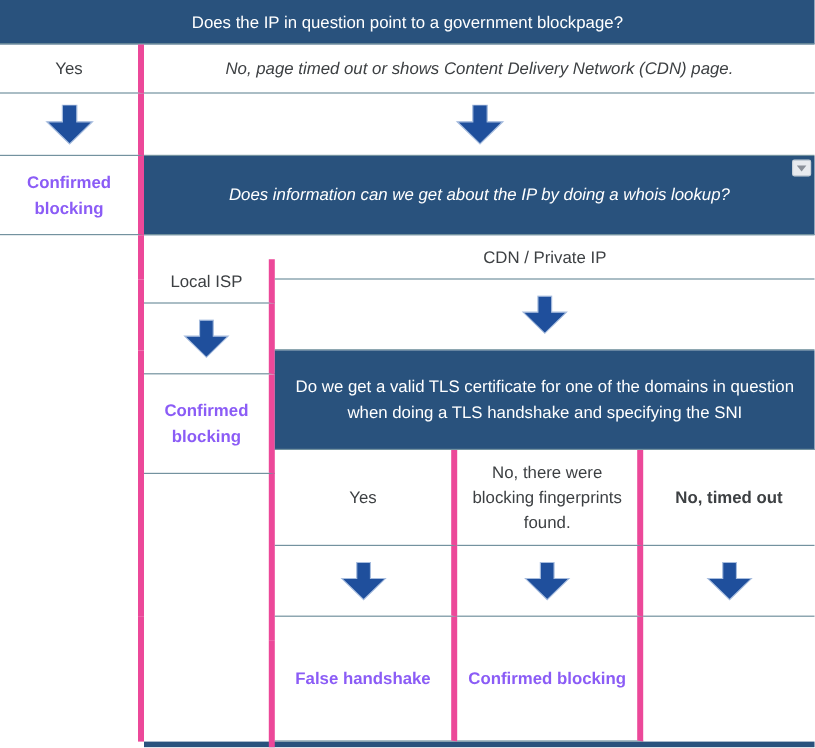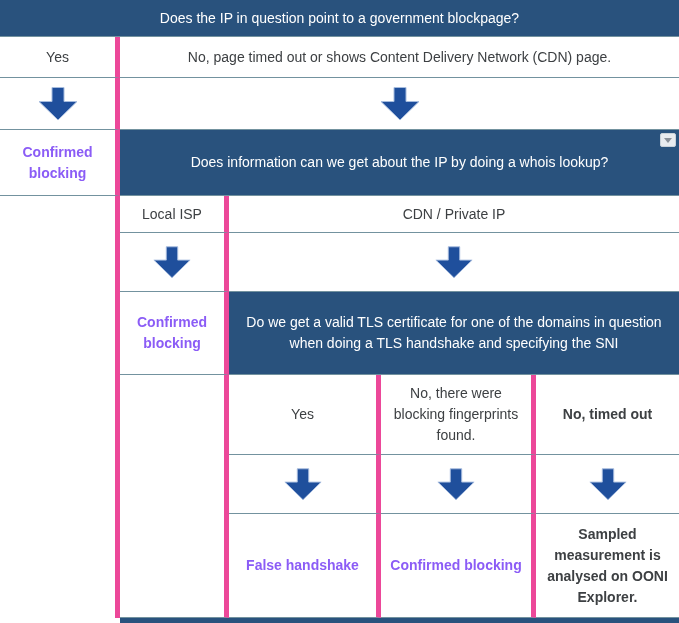--- a/index.html
+++ b/index.html
@@ -9,25 +9,25 @@
     font-size:14px;color:#3d4043;line-height:21px;
   }
   .row{display:flex;width:679px;}
   .cell{
     box-sizing:border-box;height:100%;
     display:flex;align-items:center;justify-content:center;
     text-align:center;padding:2px 8px;position:relative;
   }
   
   .cA{width:120px;}   
-  .cB{width:109px;}   
+  .cB{width:109px;margin-top:20px;}   
   .cC{width:152px;}   
   .cD{width:155px;}   
   .cE{width:143px;font-weight:bold;}   
-  .cBE{width:559px;}  
+  .cBE{width:559px;font-style:italic;}  
   .cCE{width:450px;}  
   
   .r1{height:37px;} .r2{height:41px;} .r3{height:52px;} .r4{height:66px;}
   .r5{height:37px;} .r6{height:59px;} .r7{height:83px;} .r8{height:80px;}
   .r9{height:59px;} .r10{height:104px;}
   .br{border-right:5px solid #ec4899;}
   .bb{border-bottom:1px solid #73929F;}
   .navy{background:#29527D;color:#ffffff;}
   .bold{font-weight:bold;color:#8b5cf6;}
   .tight{padding:2px 16px;}
@@ -135,18 +135,17 @@
         <polygon points="15,0.5 27,0.5 27,14.5 40,14.5 21,33 2,14.5 15,14.5" fill="#1F4F9C" stroke="#A6BCDE" stroke-width="1"></polygon>
       </svg>
     </div>
   </div>
 
   <div class="row r10">
     <div class="cell cA br"></div>
     <div class="cell cB br bb"></div>
     <div class="cell cC br bb bold">False handshake</div>
     <div class="cell cD br bb bold">Confirmed blocking</div>
-    <div class="cell cE bb">Sampled measurement is analysed on OONI Explorer.</div>
   </div>
 
   <div class="next-strip"></div>
 
 </div>
 
 </body></html>

